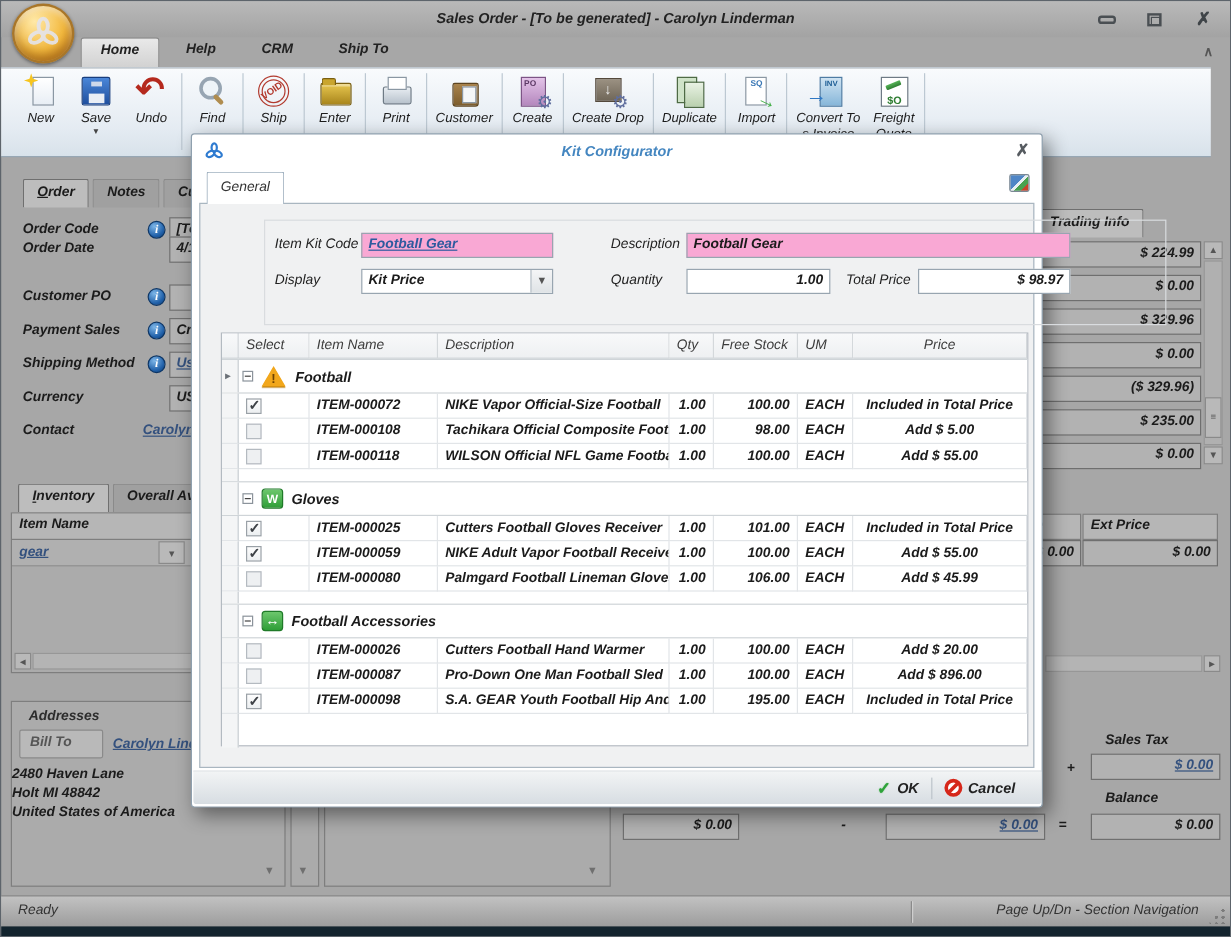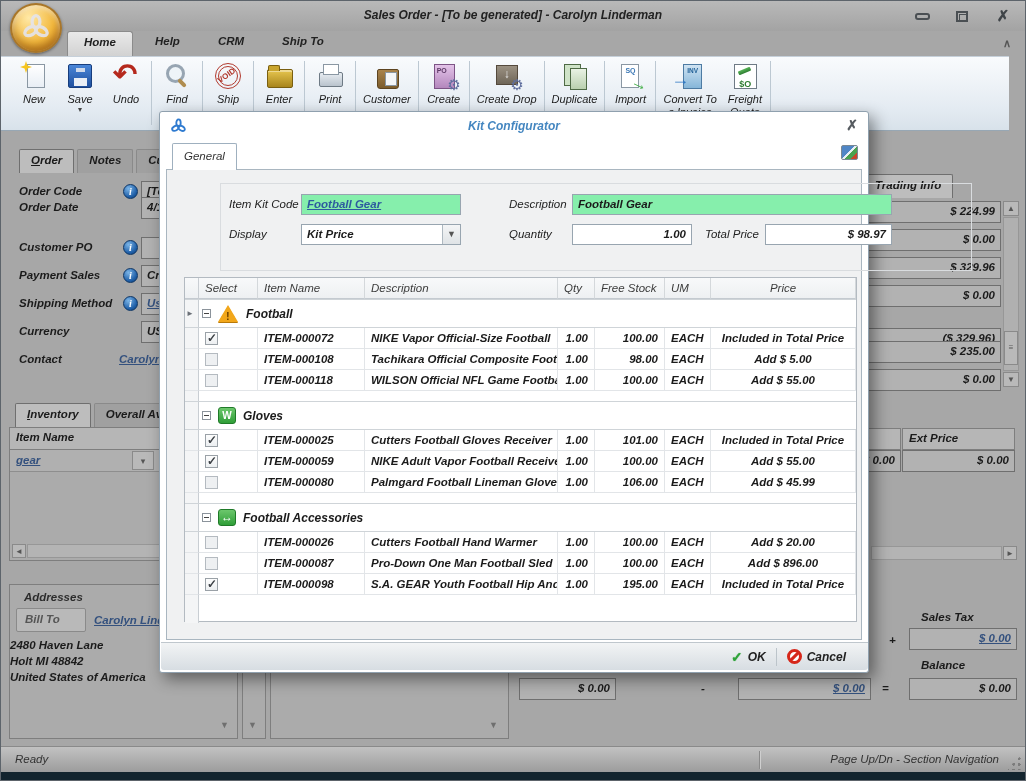--- a/index.html
+++ b/index.html
@@ -96,21 +96,21 @@
   .dialog { position:absolute; left:158px; top:110px; width:710px; height:562px; background:#fff; border:1px solid #8fa0ae; border-radius:3px; box-shadow:5px 6px 16px rgba(0,0,0,.45); z-index:50; }
   .dlg-title { position:absolute; left:0; top:0; right:0; height:28px; }
   .dlg-title-text { position:absolute; left:0; right:0; top:7px; text-align:center; color:#4486c0; font-weight:bold; font-size:12px; }
   .dlg-close { position:absolute; right:12px; top:5px; font-style:normal; font-weight:bold; font-size:14px; color:#565b60; letter-spacing:-2px; }
   .dlg-tab { position:absolute; left:12px; top:31px; height:27px; padding:6px 11px 0 11px; background:#fff; border:1px solid #9fb0bf; border-bottom:none; border-radius:2px 2px 0 0; z-index:2; color:#333; }
   .layout-ico { position:absolute; right:10px; top:33px; width:17px; height:15px; border:1px solid #7a8894; background:linear-gradient(135deg,#4f86c6 0 45%,#e8eef2 45% 55%,#49a24f 55% 78%,#c8452c 78%); border-radius:2px; }
   .dlg-body { position:absolute; left:6px; top:57px; width:696px; height:471px; background:#f0f1f2; border:1px solid #a9b6c0; }
   .dlg-form { position:absolute; left:8px; top:13px; width:752px; height:88px; border:1px solid #d9dcdf;margin-left:45px; }
   .flabel { position:absolute; color:#222; }
   .ffield { position:absolute; height:21px; border:1px solid #98a5b0; background:#fff; padding:3px 5px; font-weight:bold; white-space:nowrap; overflow:hidden; }
-  .ffield.dis { background:#86efac; }
+  .ffield.dis { background:#f9a8d4; }
   .ffield.num { text-align:right; }
   .dlink { color:#2d5b9e; text-decoration:underline; font-weight:bold; }
   .combo-arrow { position:absolute; right:0; top:0; width:18px; height:19px; background:linear-gradient(#f4f5f6,#dfe3e6); border-left:1px solid #aeb8c0; text-align:center; font-style:normal; color:#555; font-size:9px; line-height:18px; }
 
   
   .kit-grid { position:absolute; left:24px; top:165px; width:673px; height:345px; background:#fff; border:1px solid #b3bac1; }
   .krow, .khead { display:grid; grid-template-columns:14px 59px 107px 193px 37px 70px 46px 1fr; }
   .khead .kcell { background:linear-gradient(#f8f9fa,#eef0f2); border-right:1px solid #d4d8db; border-bottom:1px solid #c4cad0; color:#3c3c3c; height:21px; }
   .kcell { padding:2px 6px; display:flex; align-items:center; white-space:nowrap; overflow:hidden; font-size:11.5px; }
   .krow .kcell { border-right:1px solid #e2e5e8; border-bottom:1px solid #e2e5e8; height:21px; font-weight:bold; }
@@ -365,21 +365,21 @@
   <div class="abs" style="left:881px; top:681px; font-weight:bold;">=</div>
 
   <div class="gtab-row" style="left:862px; top:173px;">
     <div class="gtab active">Trading Info</div>
   </div>
   <div id="trading-fields">
       <div class="gfield money" style="left: 852px; top: 200px; width: 148px; position: absolute;">$ 224.99</div>
       <div class="gfield money" style="left: 852px; top: 228px; width: 148px; position: absolute;">$ 0.00</div>
       <div class="gfield money" style="left: 852px; top: 256px; width: 148px; position: absolute;">$ 329.96</div>
       <div class="gfield money" style="left: 852px; top: 284px; width: 148px; position: absolute;">$ 0.00</div>
-      <div class="gfield money" style="left: 852px; top: 327px; width: 148px; position: absolute; text-align: right;">($ 329.96)</div>
+      <div class="gfield money" style="left: 852px; top: 312px; width: 148px; position: absolute; text-align: right;">($ 329.96)</div>
       <div class="gfield money" style="left: 852px; top: 340px; width: 148px; position: absolute;">$ 235.00</div>
       <div class="gfield money" style="left: 852px; top: 368px; width: 148px; position: absolute;">$ 0.00</div>
     </div>
   <div>
     <div class="sbtn" style="left:1002px; top:200px; width:16px; height:15px; font-size:8px; line-height:14px;">▲</div>
     <div style="position:absolute; left:1002px; top:216px; width:16px; height:154px; background:#b0b0b0; border:1px solid #979797;"></div>
     <div class="sbtn" style="left:1003px; top:330px; width:14px; height:34px; font-size:8px; line-height:32px;">≡</div>
     <div class="sbtn" style="left:1002px; top:371px; width:16px; height:15px; font-size:8px; line-height:14px;">▼</div>
   </div>
 

